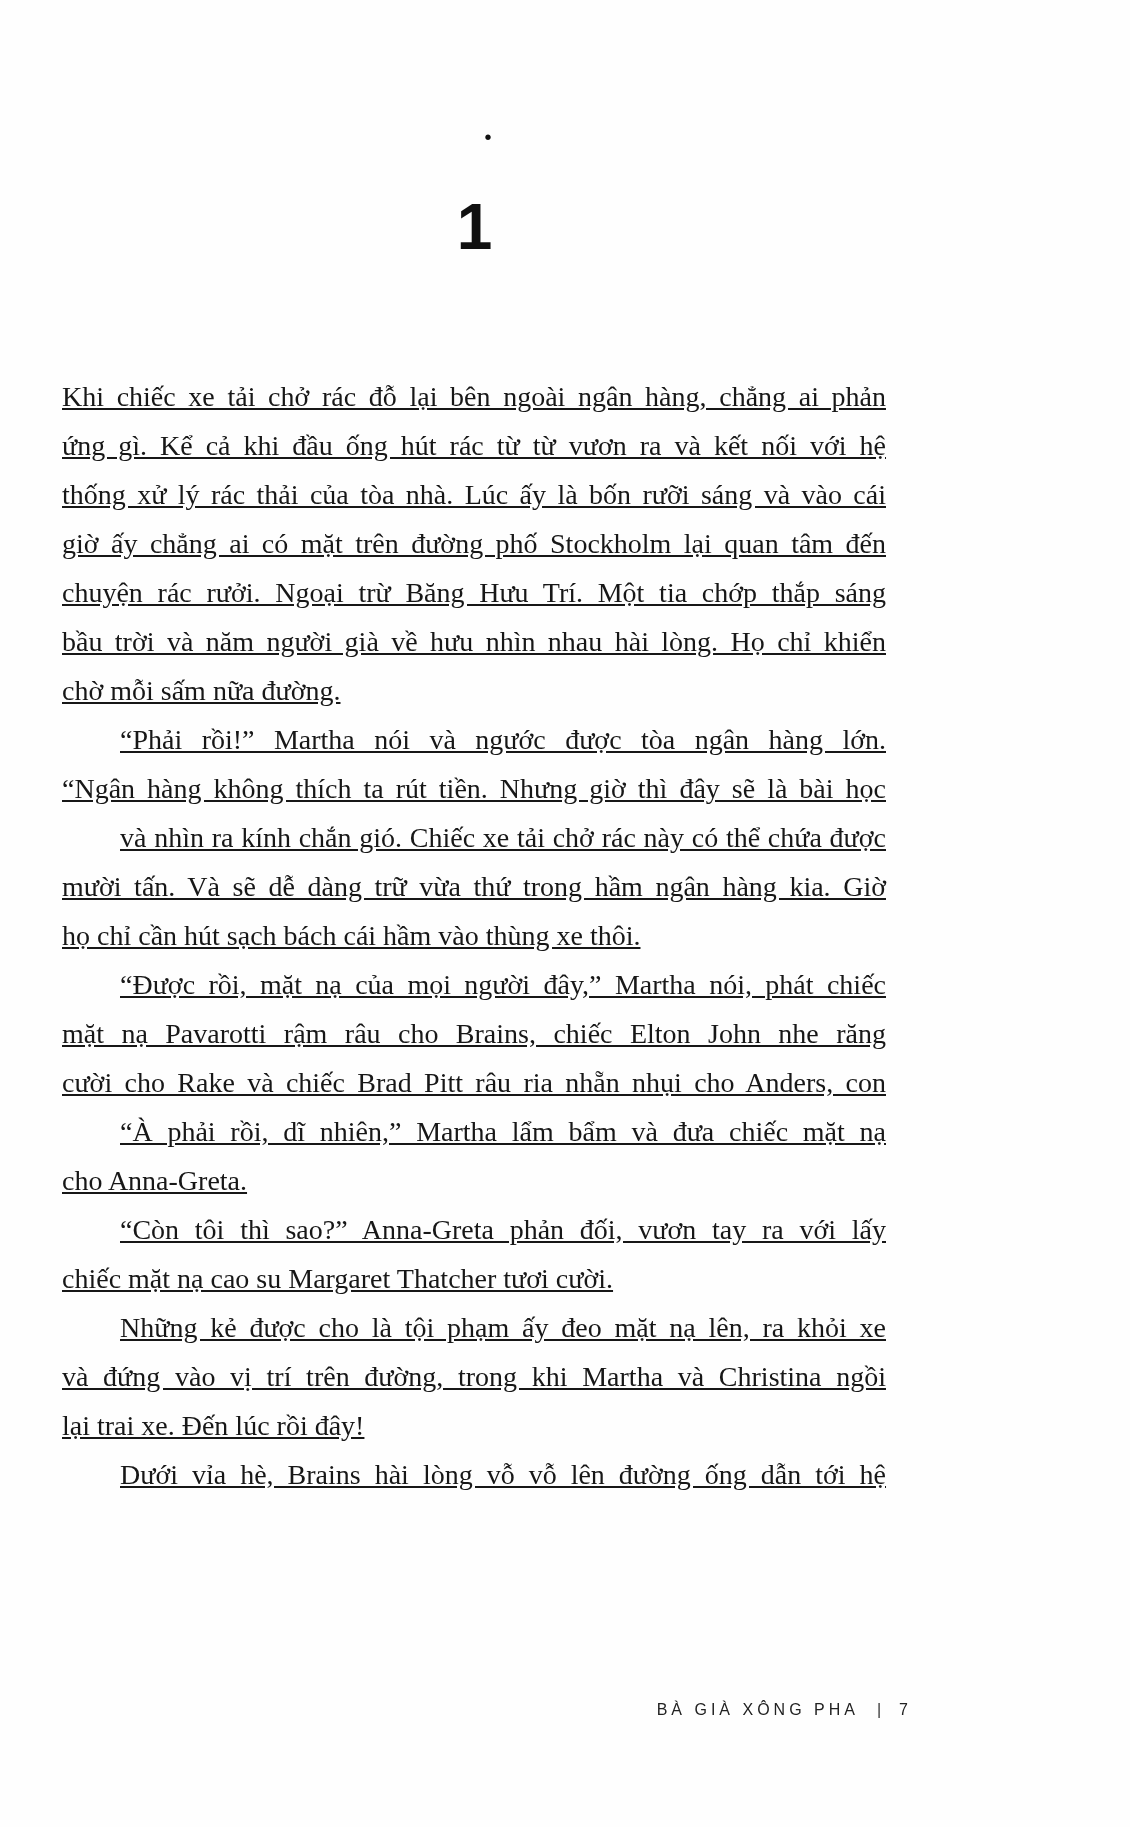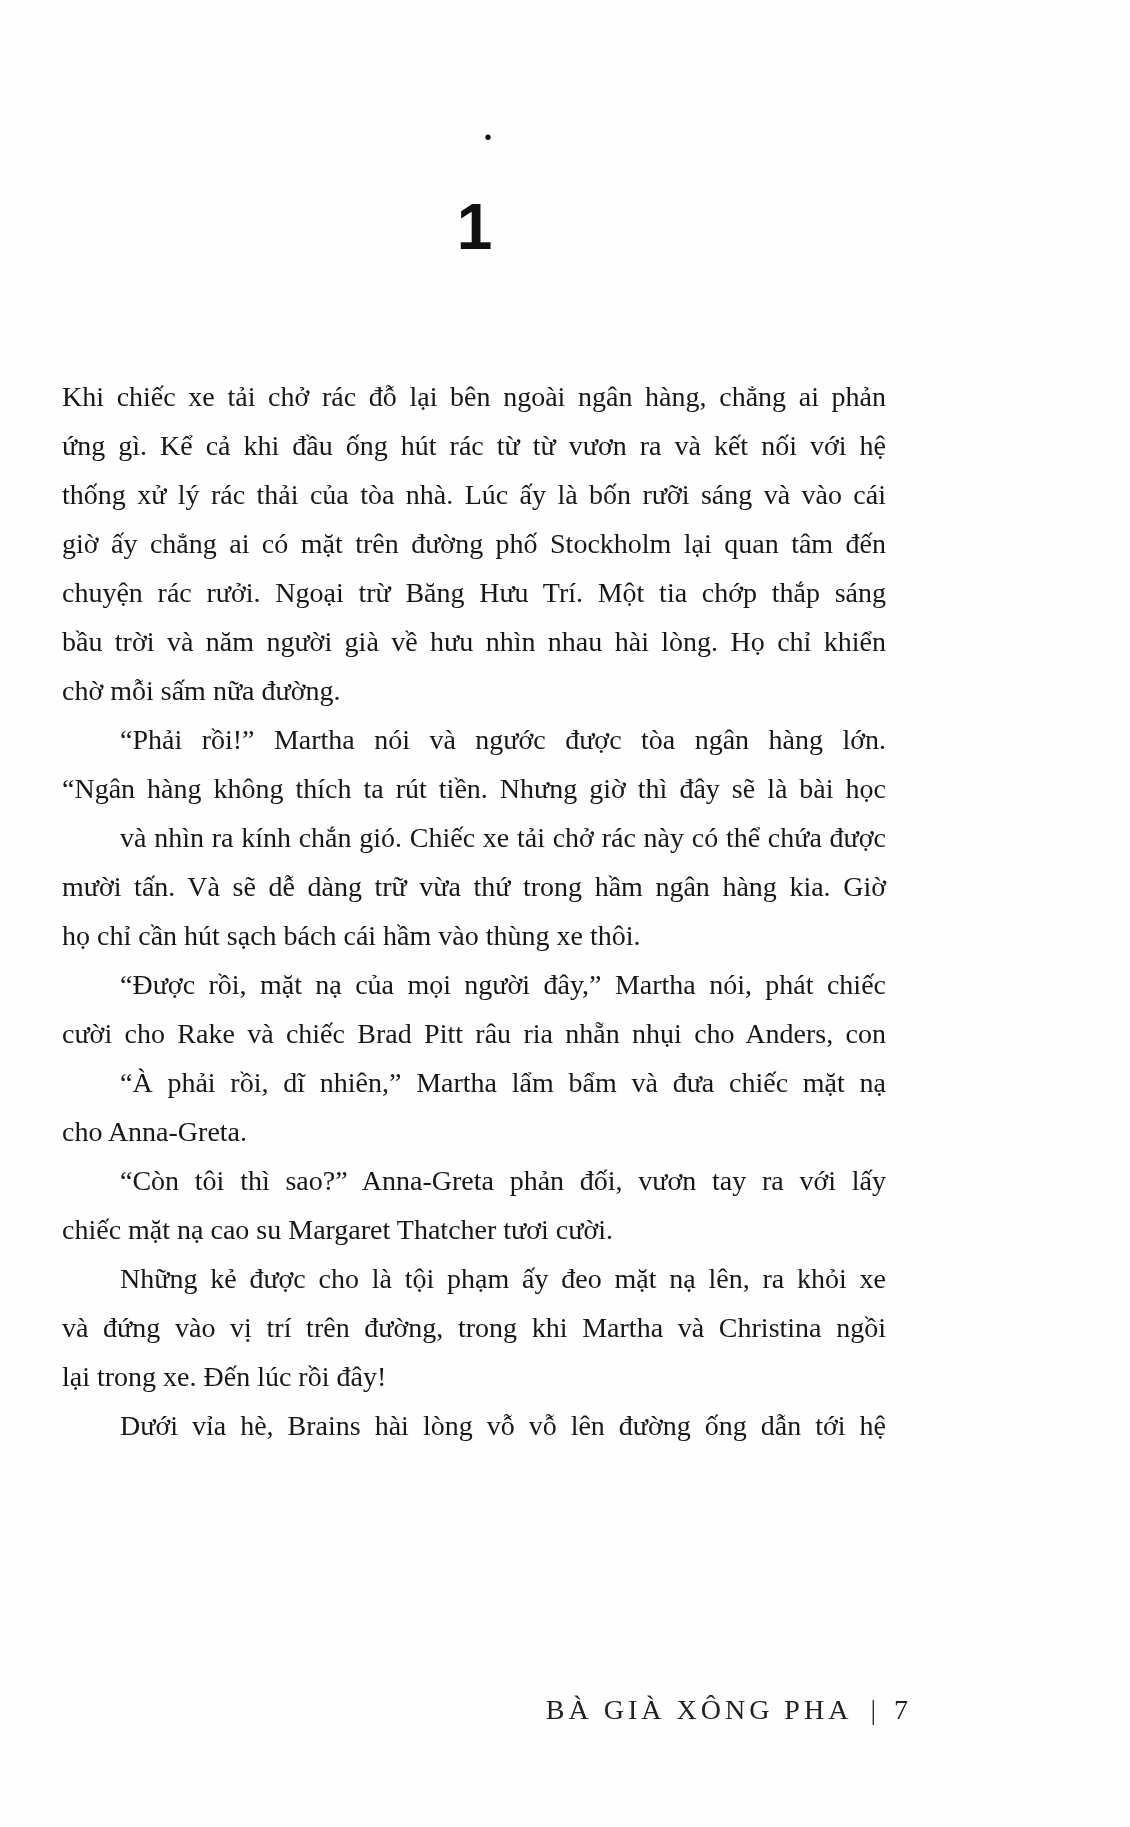--- a/index.html
+++ b/index.html
@@ -43,20 +43,21 @@
   }
   .page-body {
     position: absolute;
     top: 372px;
     left: 62px;
     width: 824px;
     font-family: "Liberation Serif", serif;
     font-size: 28px;
     line-height: 49px;
     color: #171717;
+    text-decoration: underline;
   }
   .para {
     margin: 0;
     padding: 0;
   }
   .bline {
     display: block;
     text-align: justify;
     text-align-last: justify;
   }
@@ -65,22 +66,22 @@
   }
   .para.indent .bline:first-child {
     text-indent: 58px;
   }
   .page-footer {
     position: absolute;
     top: 1697px;
     left: 0;
     width: 912px;
     text-align: right;
-    font-family: Liberation Serif, serif;
-    font-size: 28px;
+    font-family: Liberation Sans, sans-serif;
+    font-size: 16px;
     line-height: 26px;
     color: #222;
     letter-spacing: 4px;
     white-space: nowrap;
   }
   .page-footer .sep {
     display: inline-block;
     margin: 0 14px 0 18px;
     color: #333;
   }
@@ -108,34 +109,35 @@
         <span class="bline">“Phải rồi!” Martha nói và ngước được tòa ngân hàng lớn.</span>
         <span class="bline">“Ngân hàng không thích ta rút tiền. Nhưng giờ thì đây sẽ là bài học</span>
       </p>
       <p class="para indent">
         <span class="bline">và nhìn ra kính chắn gió. Chiếc xe tải chở rác này có thể chứa được</span>
         <span class="bline">mười tấn. Và sẽ dễ dàng trữ vừa thứ trong hầm ngân hàng kia. Giờ</span>
         <span class="bline last">họ chỉ cần hút sạch bách cái hầm vào thùng xe thôi.</span>
       </p>
       <p class="para indent">
         <span class="bline">“Được rồi, mặt nạ của mọi người đây,” Martha nói, phát chiếc</span>
+        <span class="bline">mặt nạ Pavarotti rậm râu cho Brains, chiếc Elton John nhe răng</span>
         <span class="bline">cười cho Rake và chiếc Brad Pitt râu ria nhẵn nhụi cho Anders, con</span>
       </p>
       <p class="para indent">
         <span class="bline">“À phải rồi, dĩ nhiên,” Martha lẩm bẩm và đưa chiếc mặt nạ</span>
         <span class="bline last">cho Anna-Greta.</span>
       </p>
       <p class="para indent">
         <span class="bline">“Còn tôi thì sao?” Anna-Greta phản đối, vươn tay ra với lấy</span>
         <span class="bline last">chiếc mặt nạ cao su Margaret Thatcher tươi cười.</span>
       </p>
       <p class="para indent">
         <span class="bline">Những kẻ được cho là tội phạm ấy đeo mặt nạ lên, ra khỏi xe</span>
         <span class="bline">và đứng vào vị trí trên đường, trong khi Martha và Christina ngồi</span>
-        <span class="bline last">lại trong xe. Đến lúc rồi đây!</span>
+        <span class="bline last">lại trai xe. Đến lúc rồi đây!</span>
       </p>
       <p class="para indent">
         <span class="bline">Dưới vỉa hè, Brains hài lòng vỗ vỗ lên đường ống dẫn tới hệ</span>
       </p>
     </div>
 
   <div class="page-footer">
     <span>BÀ GIÀ XÔNG PHA</span><span class="sep">|</span><span>7</span>
   </div>
 

